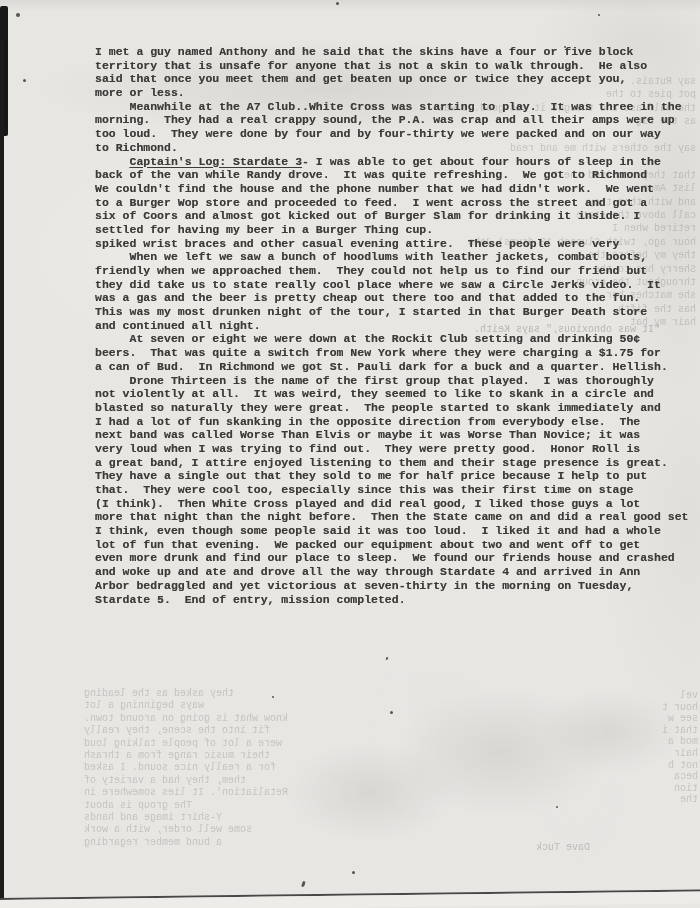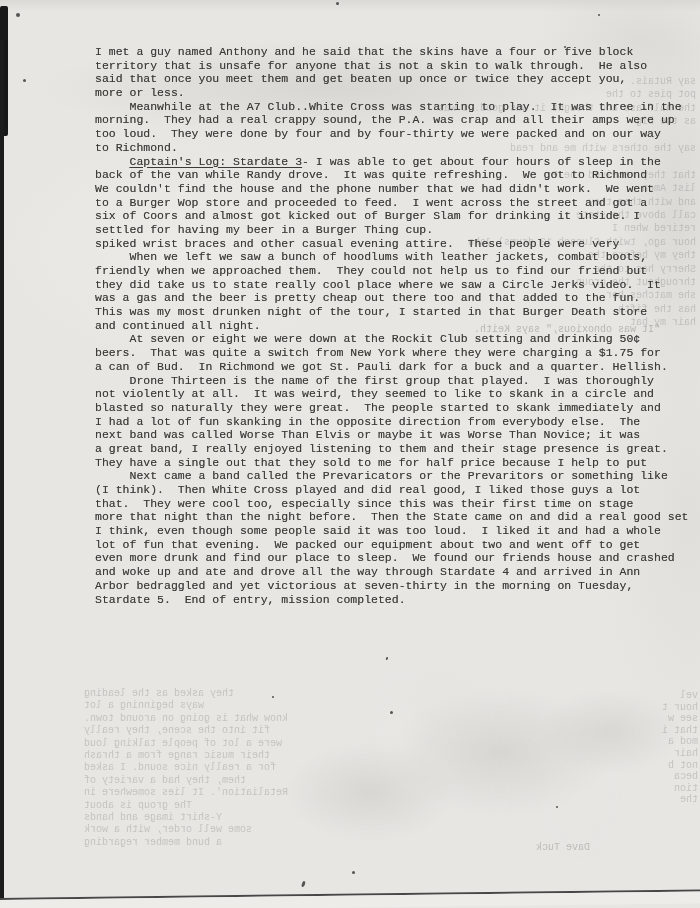--- a/index.html
+++ b/index.html
@@ -24,21 +24,21 @@
       radial-gradient(ellipse 120px 70px at 90px 120px, rgba(196,195,190,.45), rgba(196,195,190,0) 70%),
       radial-gradient(ellipse 100px 60px at 330px 60px, rgba(202,201,196,.50), rgba(202,201,196,0) 70%),
       radial-gradient(ellipse 70px 40px at 160px 30px, rgba(229,228,224,.70), rgba(229,228,224,0) 70%),
       radial-gradient(ellipse 60px 90px at 300px 125px, rgba(231,230,226,.60), rgba(231,230,226,0) 70%),
       radial-gradient(ellipse 40px 110px at 120px 60px, rgba(233,232,228,.55), rgba(233,232,228,0) 70%);
   }
   .edge-top{position:absolute;left:0;top:6px;width:8px;height:130px;background:#181818;filter:blur(.6px);border-radius:2px;}
   .edge-main{position:absolute;left:0;top:40px;width:4px;height:858px;background:#1c1c1c;filter:blur(.5px);}
   .text-block{position:absolute;left:95px;top:45px;width:600px;color:#3c3b38;}
   .tline{white-space:pre;height:13.7px;line-height:13.7px;font-size:11.5px;
-    text-shadow:0 0 .6px rgba(60,59,56,.55);}
+    text-shadow:0 0 .6px rgba(60,59,56,.55);font-weight:bold;}
   .u{text-decoration:underline;text-underline-offset:2px;}
   .gline{position:absolute;white-space:pre;font-size:10px;color:rgba(122,122,118,.32);
     filter:blur(.55px);transform:scaleX(-1);}
   #ghost-right .gline{right:4px;}
   #ghost-right-bottom .gline{right:2px;}
   #ghost-bottom-left .gline{left:84px;}
   .ghost-quote{position:absolute;left:470px;top:324px;width:190px;white-space:pre;font-size:10px;
     color:rgba(110,110,106,.40);filter:blur(.45px);transform:scaleX(-1);}
   .ghost-caption{position:absolute;left:536px;top:842px;white-space:pre;font-size:10px;
     color:rgba(128,128,124,.42);filter:blur(.4px);transform:scaleX(-1);}
@@ -131,25 +131,25 @@
       <div class="tline">This was my most drunken night of the tour, I started in that Burger Death store</div>
       <div class="tline">and continued all night.</div>
       <div class="tline">     At seven or eight we were down at the Rockit Club setting and drinking 50¢</div>
       <div class="tline">beers.  That was quite a switch from New York where they were charging a $1.75 for</div>
       <div class="tline">a can of Bud.  In Richmond we got St. Pauli dark for a buck and a quarter. Hellish.</div>
       <div class="tline">     Drone Thirteen is the name of the first group that played.  I was thoroughly</div>
       <div class="tline">not violently at all.  It was weird, they seemed to like to skank in a circle and</div>
       <div class="tline">blasted so naturally they were great.  The people started to skank immediately and</div>
       <div class="tline">I had a lot of fun skanking in the opposite direction from everybody else.  The</div>
       <div class="tline">next band was called Worse Than Elvis or maybe it was Worse Than Novice; it was</div>
-      <div class="tline">a great band, I really enjoyed listening to them and their stage presence is great.</div>
+      <div class="tline">very loud when I was trying to find out.  They were pretty good.  Honor Roll is</div>
+      <div class="tline">a great band, I attire enjoyed listening to them and their stage presence is great.</div>
       <div class="tline">They have a single out that they sold to me for half price because I help to put</div>
-      <div class="tline">     Next came a band called the Prevaricators or the Prevaritors or something like</div>
+      <div class="tline">that.  They were cool too, especially since this was their first time on stage</div>
       <div class="tline">(I think).  Then White Cross played and did real good, I liked those guys a lot</div>
-      <div class="tline">that.  They were cool too, especially since this was their first time on stage</div>
       <div class="tline">more that night than the night before.  Then the State came on and did a real good set</div>
       <div class="tline">I think, even though some people said it was too loud.  I liked it and had a whole</div>
       <div class="tline">lot of fun that evening.  We packed our equipment about two and went off to get</div>
       <div class="tline">even more drunk and find our place to sleep.  We found our friends house and crashed</div>
       <div class="tline">and woke up and ate and drove all the way through Stardate 4 and arrived in Ann</div>
       <div class="tline">Arbor bedraggled and yet victorious at seven-thirty in the morning on Tuesday,</div>
       <div class="tline">Stardate 5.  End of entry, mission completed.</div>
       <div class="tline"></div>
     </div>
 

